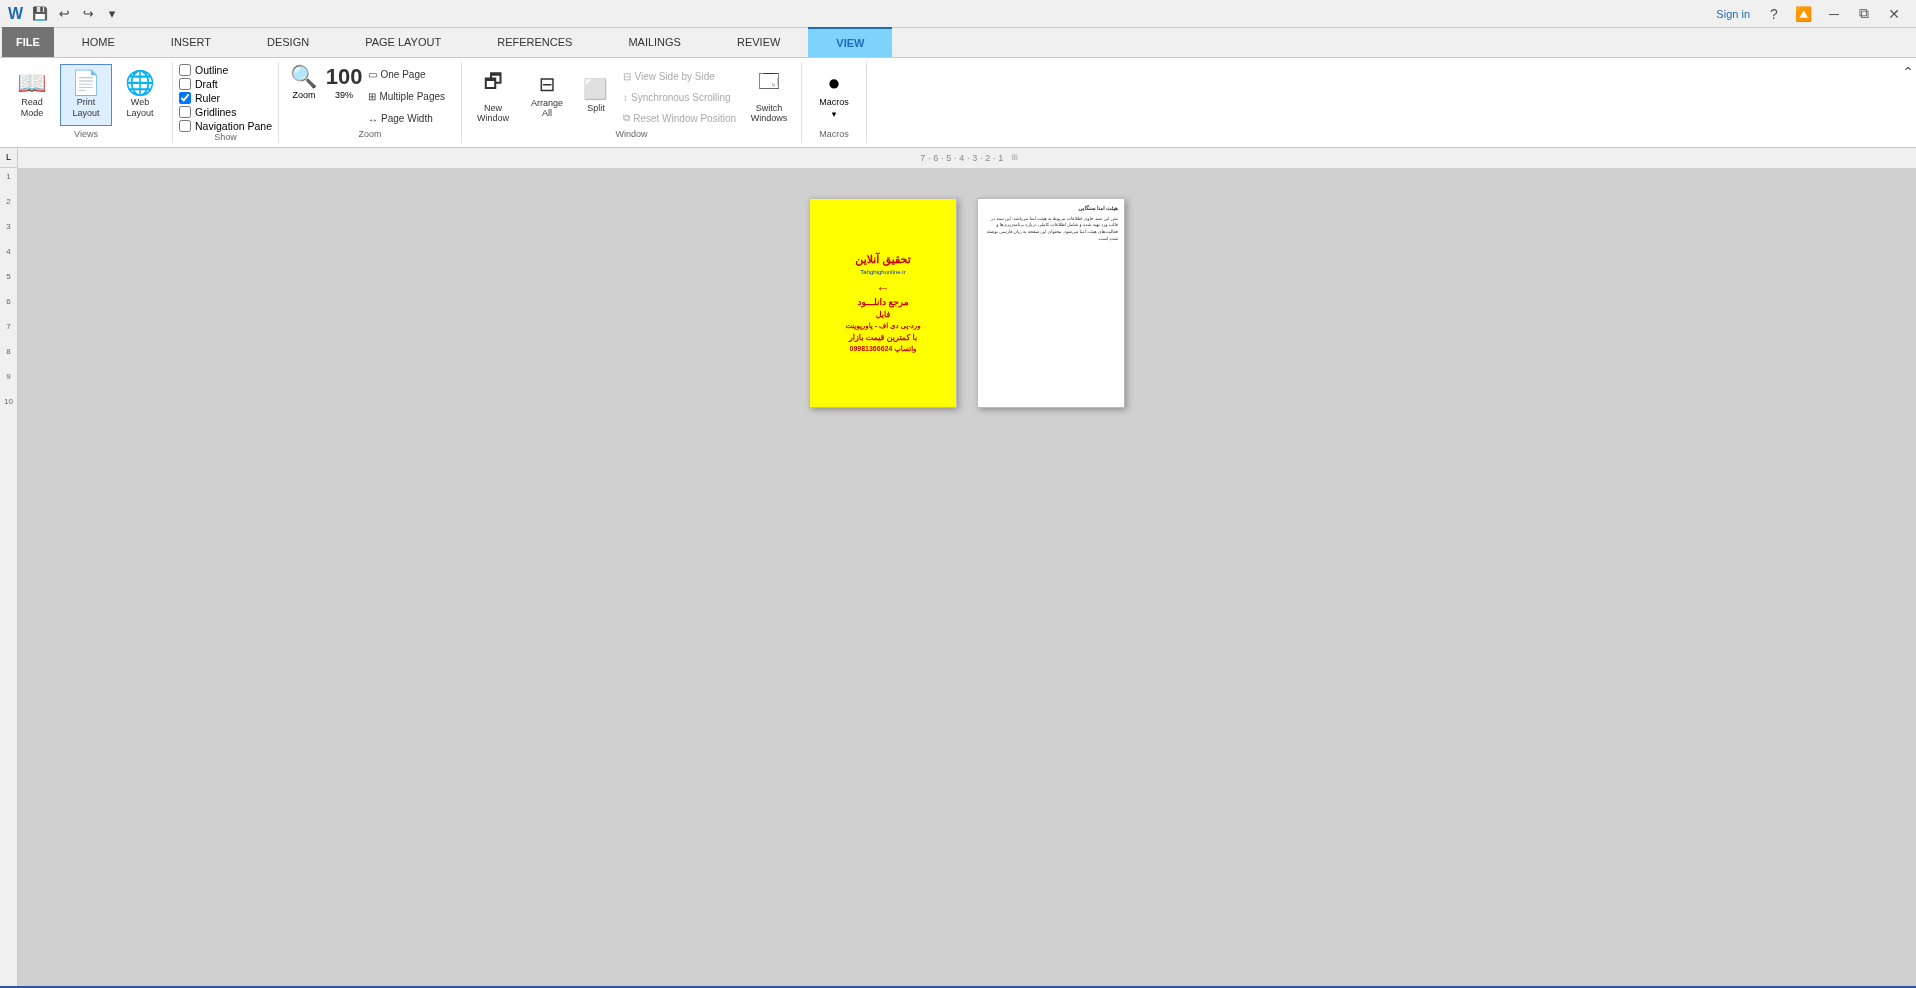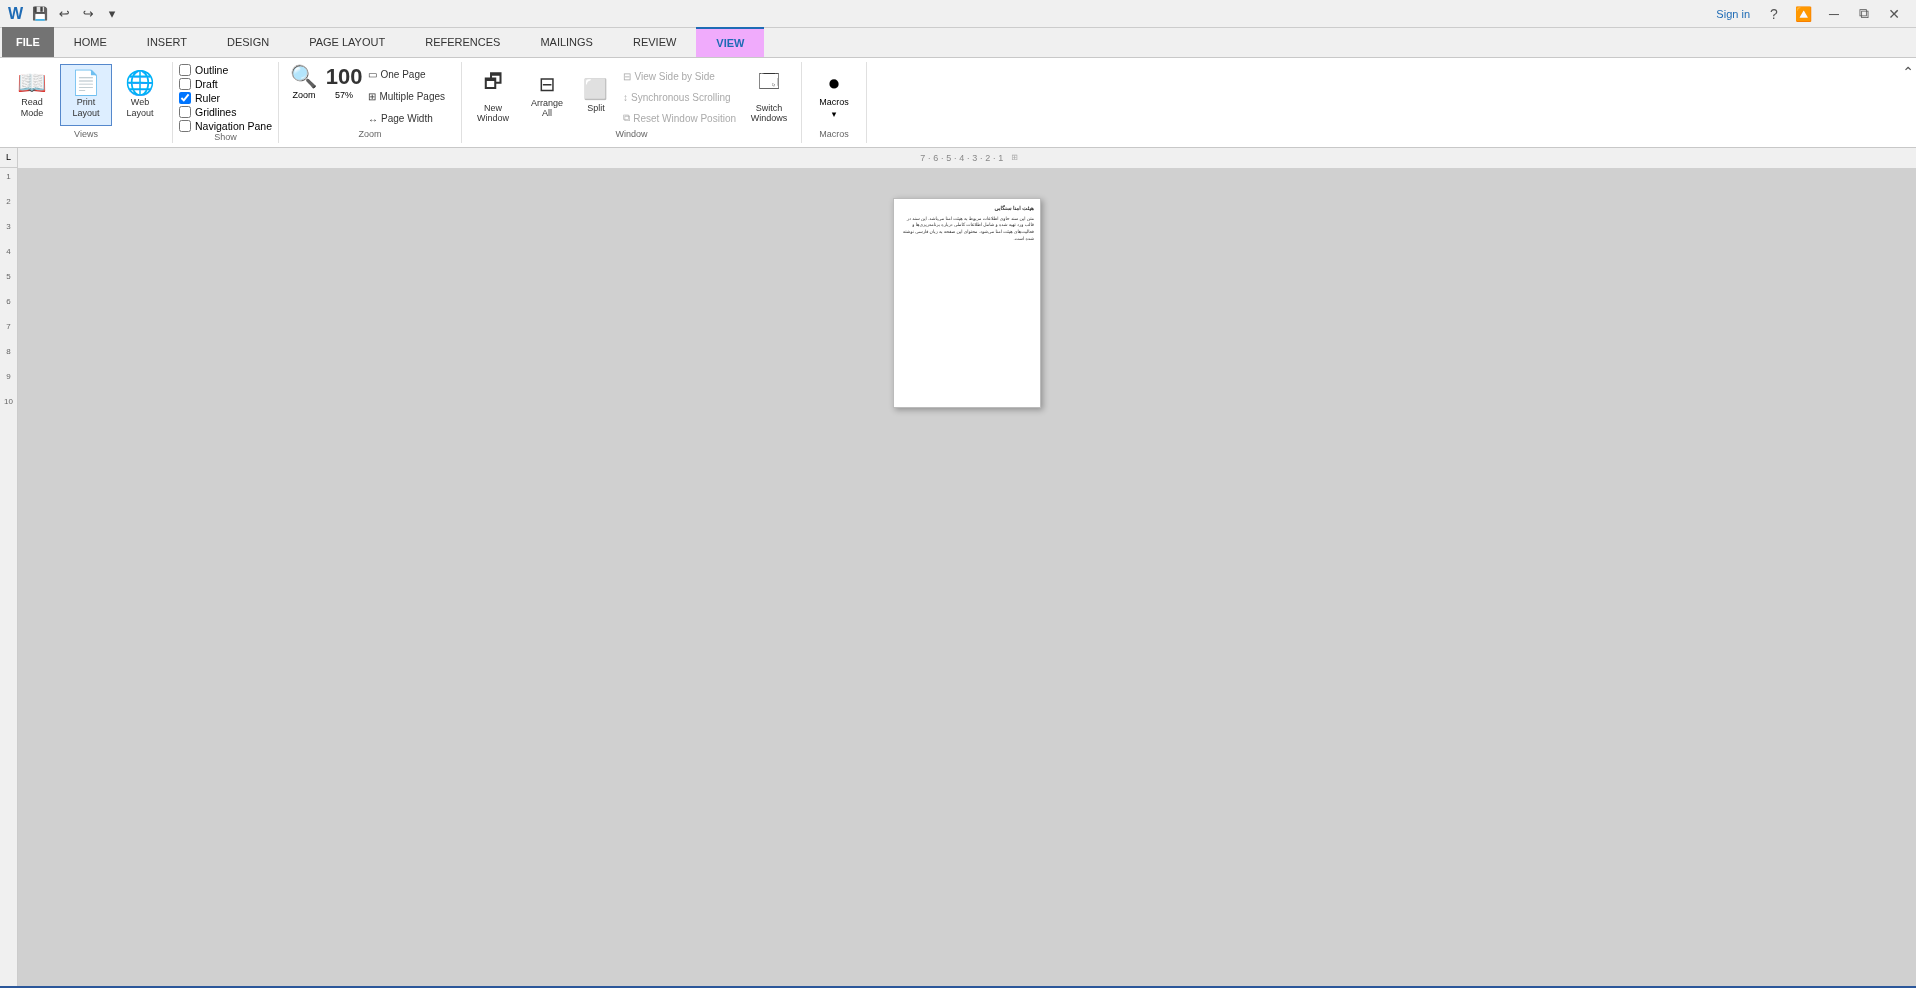--- a/index.html
+++ b/index.html
@@ -24,30 +24,30 @@
       border: none;
       cursor: pointer;
       font-size: 14px;
       display: flex; align-items: center; justify-content: center;
       color: #555;
     }
     .quick-access { display: flex; align-items: center; gap: 2px; }
     .qa-btn { width: 22px; height: 22px; border: none; background: transparent; cursor: pointer; display: flex; align-items: center; justify-content: center; font-size: 13px; color: #444; }
     #ribbon-tabs { display: flex; align-items: flex-end; height: 30px; background: #f0f0f0; border-bottom: 1px solid #c8c8c8; padding-left: 2px; }
     .ribbon-tab {
-      padding: 6px 20px;
+      padding: 6px 28px;
       font-size: 11px;
       cursor: pointer;
       border: none;
       background: transparent;
       color: #333;
       height: 30px;
       display: flex; align-items: center;
     }
-    .ribbon-tab.active { background: #f0abfc; color: #1e6bb5; border-top: 2px solid #1e6bb5; font-weight: bold; }
+    .ribbon-tab.active { background: #7dd3fc; color: #1e6bb5; border-top: 2px solid #1e6bb5; font-weight: bold; }
     .ribbon-tab.file-tab { background: #737373; color: white; font-weight: bold; padding: 6px 14px; }
 
     #ribbon-content {
       background: white;
       height: 90px;
       display: flex;
       align-items: stretch;
       padding: 4px 0;
       border-bottom: 1px solid #c8c8c8;
     }
@@ -242,21 +242,21 @@
   </div>
 
   <div class="ribbon-group">
     <div class="ribbon-group-content zoom-group">
       <div class="zoom-icon-btn">
         <span class="zoom-icon">🔍</span>
         <span>Zoom</span>
       </div>
       <div class="zoom-percent-btn">
         <span style="font-size:22px;font-weight:bold;color:#333;">100</span>
-        <span>57%</span>
+        <span>39%</span>
       </div>
       <div style="display:flex;flex-direction:column;gap:2px;">
         <button class="rb-btn-small">
           <span>▭</span>
           <span>One Page</span>
         </button>
         <button class="rb-btn-small">
           <span>⊞</span>
           <span>Multiple Pages</span>
         </button>
@@ -351,20 +351,32 @@
     <span>5</span>
     <span>6</span>
     <span>7</span>
     <span>8</span>
     <span>9</span>
     <span>10</span>
   </div>
 
   <div id="doc-area">
 
+    <div class="page">
+      <div class="page-img-placeholder">
+        <div style="font-size:11px;font-weight:bold;color:#cc0000;direction:rtl;text-align:center;">تحقیق آنلاین</div>
+        <div style="font-size:6px;color:#0033cc;text-align:center;">Tahghighonline.ir</div>
+        <div style="font-size:14px;color:#cc0000;">←</div>
+        <div style="font-size:9px;color:#cc0000;direction:rtl;font-weight:bold;">مرجع دانلـــود</div>
+        <div style="font-size:8px;color:#cc0000;direction:rtl;font-weight:bold;">فایل</div>
+        <div style="font-size:7px;color:#cc0000;direction:rtl;font-weight:bold;">ورد-پی دی اف - پاورپوینت</div>
+        <div style="font-size:8px;color:#cc0000;direction:rtl;font-weight:bold;">با کمترین قیمت بازار</div>
+        <div style="font-size:7px;color:#cc0000;direction:rtl;font-weight:bold;">واتساپ 09981366624</div>
+      </div>
+    </div>
 
     <div class="page">
       <div class="page-text">
         <div style="font-size:5.5px;font-weight:bold;text-align:right;margin-bottom:3px;">هیئت امنا سنگابی</div>
         <div style="font-size:4.5px;line-height:1.5;text-align:right;direction:rtl;">
           متن این سند حاوی اطلاعات مربوط به هیئت امنا می‌باشد. این سند در قالب ورد تهیه شده و شامل اطلاعات کاملی درباره برنامه‌ریزی‌ها و فعالیت‌های هیئت امنا می‌شود. محتوای این صفحه به زبان فارسی نوشته شده است.
         </div>
       </div>
     </div>
   </div>

